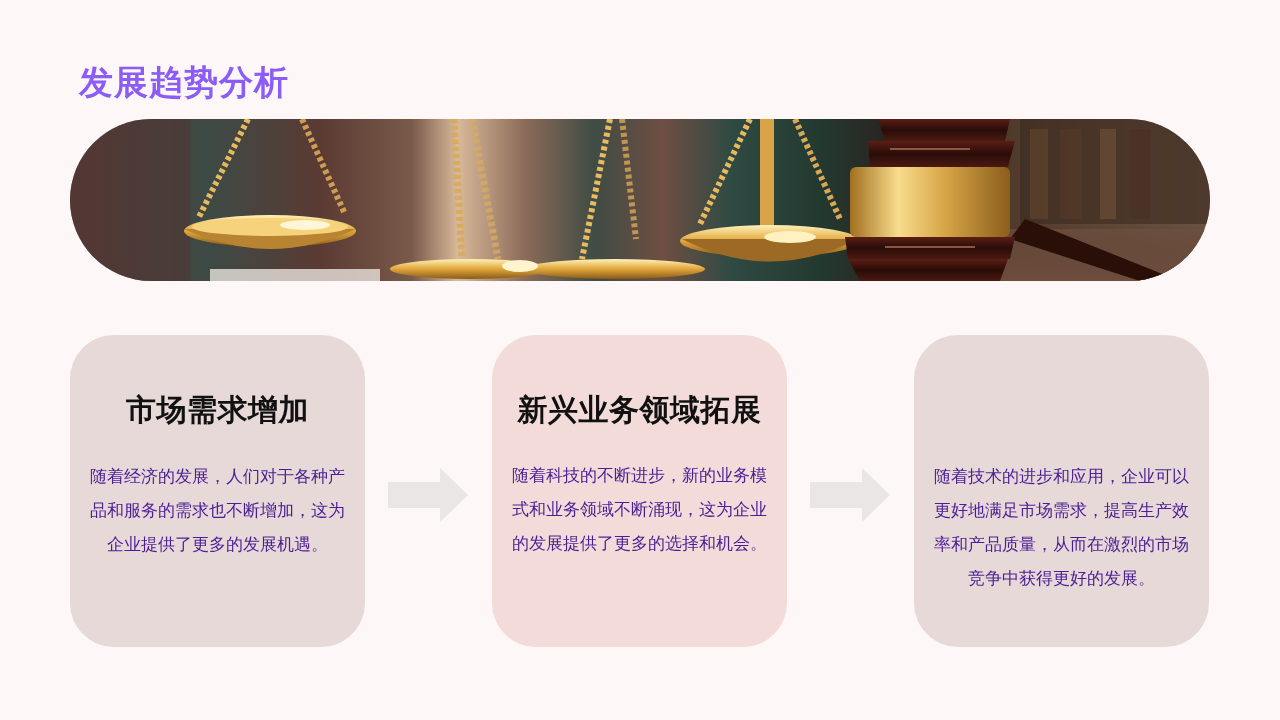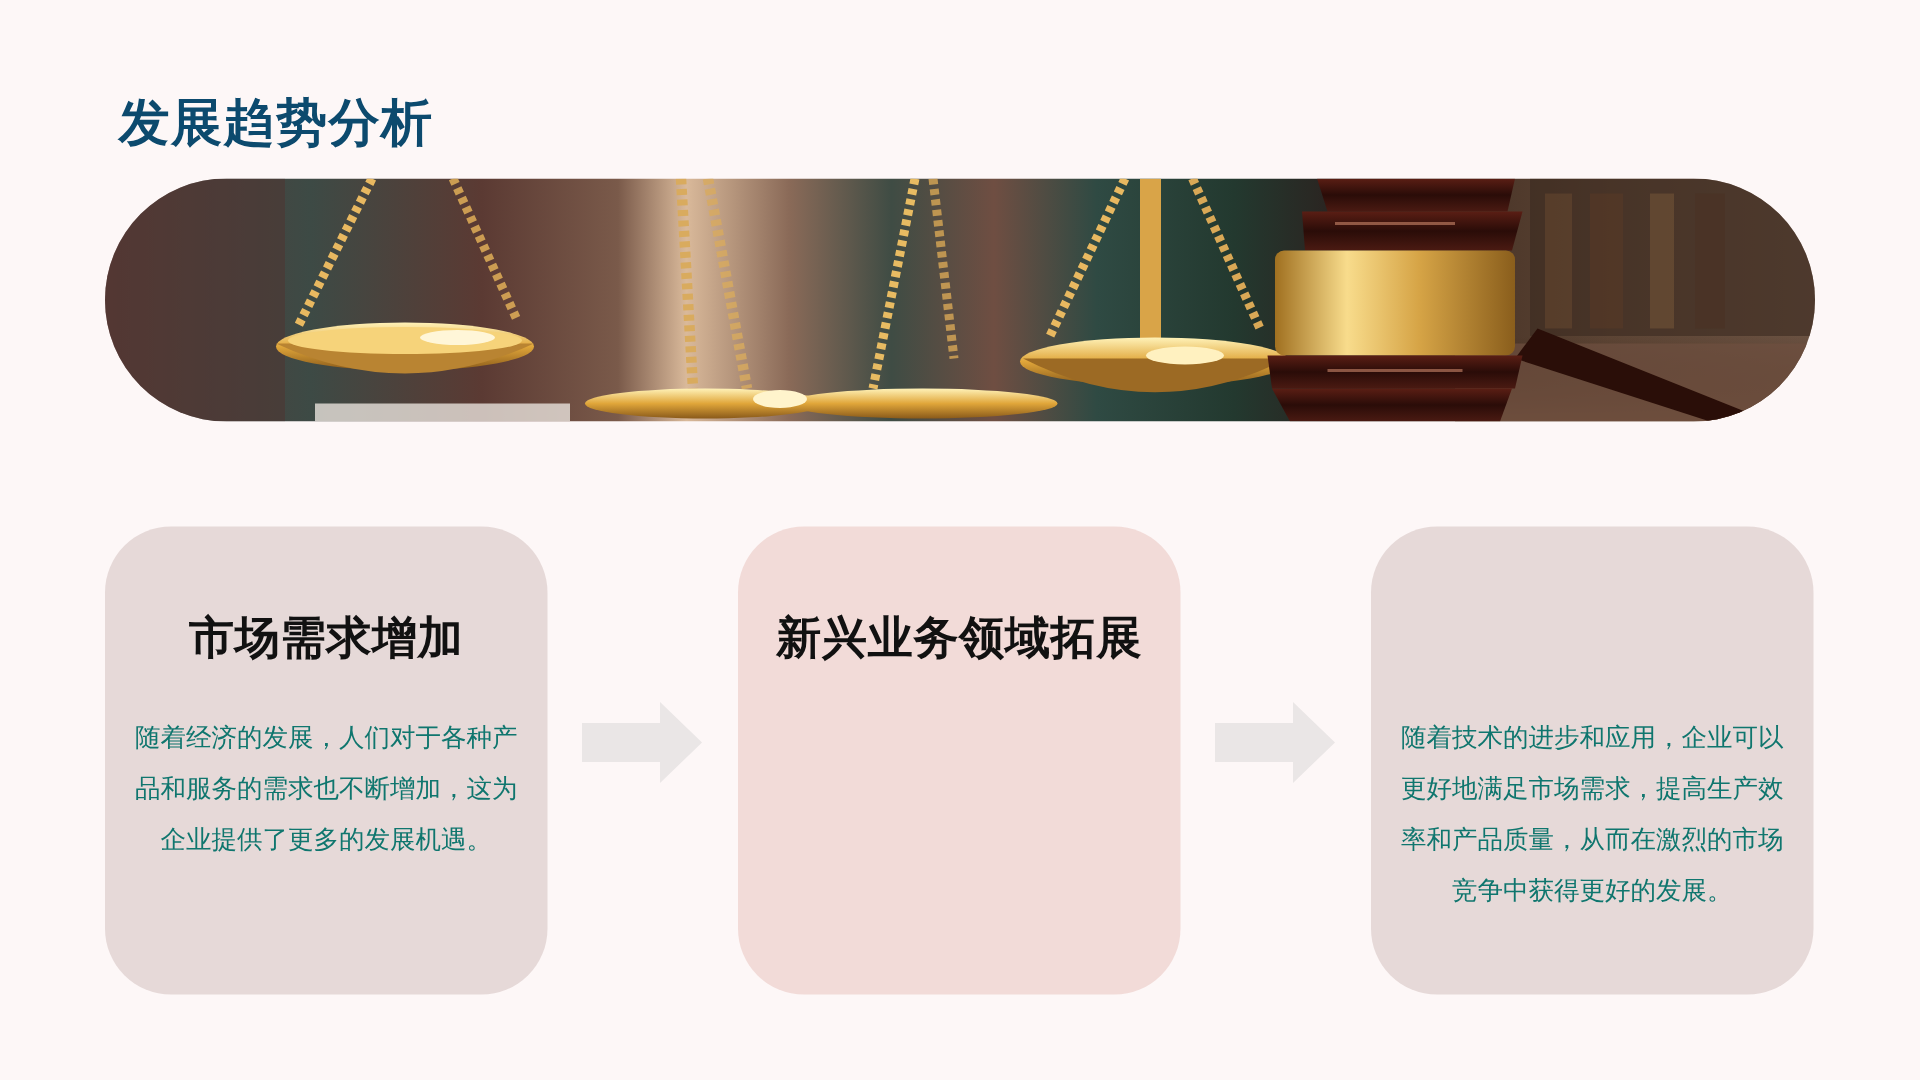--- a/index.html
+++ b/index.html
@@ -4,48 +4,47 @@
 <style>
   html, body { margin: 0; padding: 0; }
   body {
     width: 1280px; height: 720px; overflow: hidden;
     background: #fdf7f7;
     font-family: "DejaVu Sans", "Liberation Sans", sans-serif;
     position: relative;
   }
   .title {
     position: absolute; left: 79px; top: 58px;
-    font-size: 34px; font-weight: bold; color: #0c4a6e;
+    font-size: 34px; font-weight: bold; color: #8b5cf6;
     letter-spacing: 1px; line-height: 48px; margin: 0;
   }
   .banner {
     position: absolute; left: 70px; top: 119px; width: 1140px; height: 162px;
     border-radius: 81px; overflow: hidden;
     background:
       linear-gradient(90deg, rgba(60,30,30,0.0) 0%, rgba(0,0,0,0) 100%),
       linear-gradient(90deg, #5a3a36 0%, #3d4a45 12%, #5b3a33 22%, #7a5a4a 30%, #d9b99a 34%, #8a6a58 40%, #3f4c44 46%, #6f4e42 52%, #2f4a43 58%, #23392f 66%, #2b2320 72%, #4a3528 80%, #5c4434 88%, #6b5242 100%);
   }
   .banner svg { position: absolute; left: 0; top: 0; }
   .card {
     position: absolute; top: 335px; width: 295px; height: 312px;
     border-radius: 44px; box-sizing: border-box;
     text-align: center;
-    margin-top: 16px;
   }
   .card-1 { left: 70px; background: #e6d9d8; }
   .card-2 { left: 492px; background: #f2dbd8; font-family: Liberation Serif, serif; }
   .card-3 { left: 914px; background: #e6d9d8; }
   .card h2 {
     margin: 0; position: absolute; left: 0; right: 0; top: 55px;
     font-size: 30px; font-weight: bold; color: #111; line-height: 40px;
     letter-spacing: 0.5px;
   }
   .card p {
     margin: 0; position: absolute; left: 16px; right: 16px; top: 124px;
-    font-size: 17px; color: #0f766e; line-height: 34px;
+    font-size: 17px; color: #4c1d95; line-height: 34px;
     text-align: center;
     padding: 0 4px;
   }
   .arrow { position: absolute; width: 80px; height: 56px; }
   .arrow-1 { left: 388px; top: 468px; }
   .arrow-2 { left: 810px; top: 468px; }
 </style>
 </head>
 <body>
 
@@ -128,20 +127,21 @@
 </div>
 
 <div class="arrow arrow-1">
   <svg width="80" height="56" viewBox="0 0 80 56">
     <path d="M0 14 L 52 14 L 52 0 L 80 27 L 52 54 L 52 40 L 0 40 Z" fill="#eae6e6"></path>
   </svg>
 </div>
 
 <div class="card card-2">
   <h2>新兴业务领域拓展</h2>
+  <p>随着科技的不断进步，新的业务模式和业务领域不断涌现，这为企业的发展提供了更多的选择和机会。</p>
 </div>
 
 <div class="arrow arrow-2">
   <svg width="80" height="56" viewBox="0 0 80 56">
     <path d="M0 14 L 52 14 L 52 0 L 80 27 L 52 54 L 52 40 L 0 40 Z" fill="#eae6e6"></path>
   </svg>
 </div>
 
 <div class="card card-3">
   <p>随着技术的进步和应用，企业可以更好地满足市场需求，提高生产效率和产品质量，从而在激烈的市场竞争中获得更好的发展。</p>

